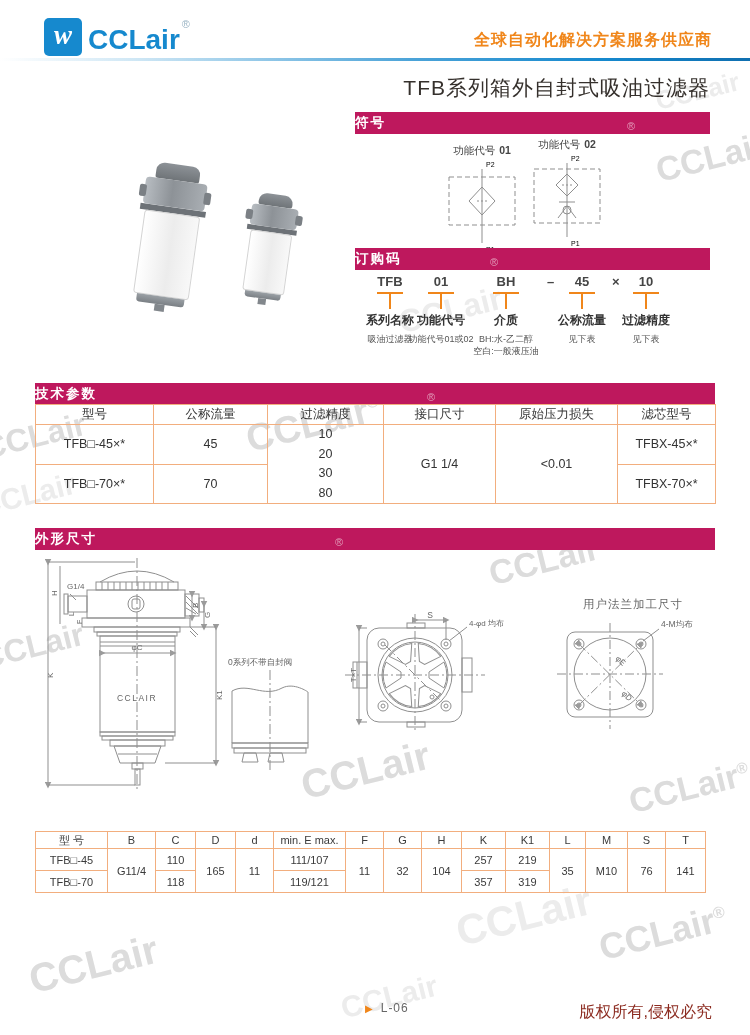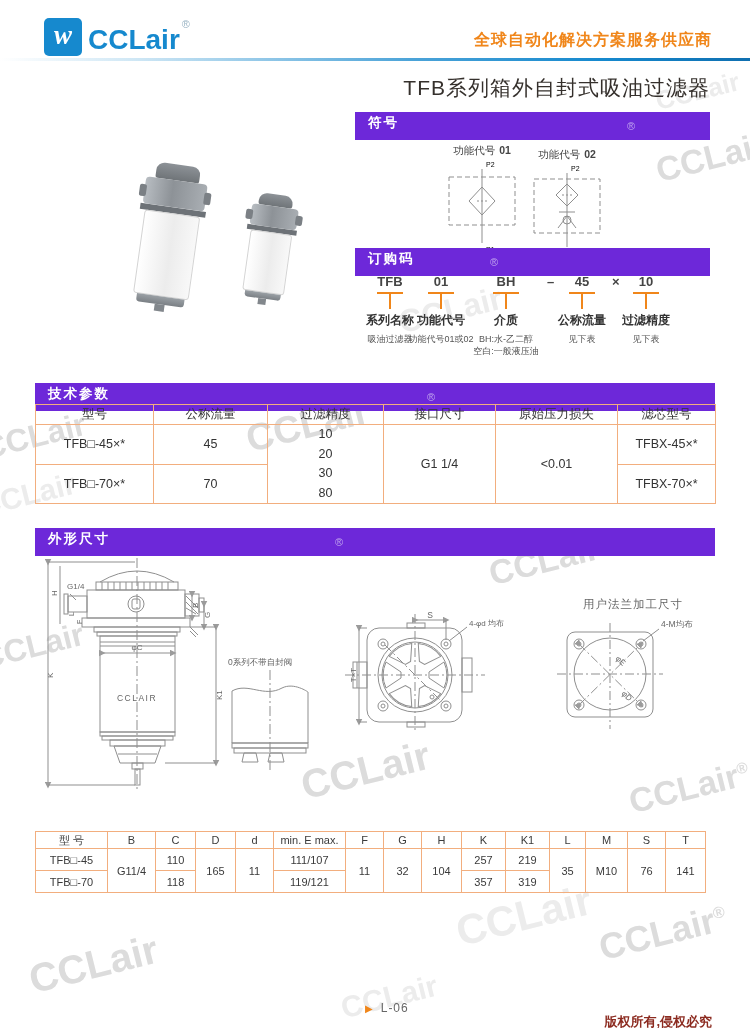--- a/index.html
+++ b/index.html
@@ -30,22 +30,22 @@
   .f-cap    { background:linear-gradient(to bottom,#8d9297,#6f7478); border-radius:8px 8px 2px 2px; }
   .f-head   { background:linear-gradient(to right,#b8bdc2,#8d9297 45%,#a9aeb3); border-radius:4px; position:relative; }
   .f-head::before { content:""; position:absolute; left:-5px; top:30%; width:7px; height:45%; background:#7b8085; border-radius:2px; }
   .f-head::after  { content:""; position:absolute; right:-5px; top:30%; width:7px; height:45%; background:#7b8085; border-radius:2px; }
   .f-collar { background:#6d7277; }
   .f-body   { background:linear-gradient(to right,#ffffff,#ececec 55%,#f8f8f8); border:1px solid #d4d4d4; border-radius:3px; }
   .f-foot   { background:linear-gradient(to bottom,#9aa0a5,#7b8085); border-radius:0 0 3px 3px; }
   .f-stem   { background:#82878c; }
 
   
-  .bar { position:absolute; z-index:1; height:28px; background:#6d28d9; color:#fff; font-size:13.5px; font-weight:700;
-         letter-spacing:2px; line-height:22px; padding-left:13px; }
+  .bar { position:absolute; z-index:1; height:22px; background:#be185d; color:#fff; font-size:13.5px; font-weight:700;
+         letter-spacing:2px; line-height:22px; }
   .bar-reg { position:absolute; top:3px; font-size:11px; font-weight:400; color:rgba(255,255,255,.55); letter-spacing:0; }
 
   
   .sym { position:absolute; z-index:1; width:124px; text-align:center; }
   .sym-label { font-size:10.5px; color:#444; height:14px; }
   .sym-label b { font-weight:700; margin-left:4px; }
   .dwg-stroke { stroke:#8f8f8f; fill:none; stroke-width:1; }
 
   
   .oc { position:absolute; z-index:1; }
@@ -71,21 +71,21 @@
   .dimt td { height:22px; }
 
   
   .dwg { position:absolute; z-index:1; }
   .dwg text { font-family:"Liberation Sans",sans-serif; fill:#666; }
 
   
   .footer { position:absolute; left:0; top:1001px; width:750px; height:20px; z-index:2; }
   .page-no { position:absolute; left:365px; top:0; font-size:12px; color:#666; letter-spacing:1px; }
   .page-no .tri { color:#F0861A; font-size:10px; margin-right:7px; }
-  .copyright { position:absolute; right:38px; top:12px; font-size:13px; font-weight:700; color:#8C2B20; }
+  .copyright { position:absolute; right:38px; top:1px; font-size:16px; font-weight:400; color:#8C2B20; }
 </style>
 </head>
 <body>
 
 <div id="page">
 
   <div class="wm" style="left:655px;top:138px;font-size:34px;"><span>CCLair</span></div>
   <div class="wm faint" style="left:655px;top:76px;font-size:26px;"><span>CCLair</span></div>
   <div class="wm faint" style="left:398px;top:292px;font-size:32px;"><span>CCLair</span></div>
   <div class="wm" style="left:245px;top:402px;font-size:38px;"><span>CCLair</span><span class="wm-reg">®</span></div>
@@ -141,21 +141,21 @@
     <svg width="110" height="96" viewBox="0 0 110 96">
       <text x="59" y="9" font-size="7">P2</text>
       <line x1="55" y1="11" x2="55" y2="85" class="dwg-stroke"></line>
       <rect x="22" y="19" width="66" height="48" class="dwg-stroke" stroke-dasharray="5 3"></rect>
       <polygon points="55,29 68,43 55,57 42,43" class="dwg-stroke"></polygon>
       <line x1="50" y1="43" x2="60" y2="43" class="dwg-stroke" stroke-dasharray="2 2"></line>
       <text x="59" y="94" font-size="7">P1</text>
     </svg>
   </div>
 
-  <div class="sym" style="left:505px;top:148px;">
+  <div class="sym" style="left:505px;top:138px;">
     <div class="sym-label"><span>功能代号</span><b>02</b></div>
     <svg width="110" height="96" viewBox="0 0 110 96">
       <text x="59" y="9" font-size="7">P2</text>
       <line x1="55" y1="11" x2="55" y2="85" class="dwg-stroke"></line>
       <rect x="22" y="17" width="66" height="54" class="dwg-stroke" stroke-dasharray="5 3"></rect>
       <polygon points="55,22 66,33 55,44 44,33" class="dwg-stroke"></polygon>
       <line x1="50" y1="33" x2="60" y2="33" class="dwg-stroke" stroke-dasharray="2 2"></line>
       <line x1="47" y1="50" x2="63" y2="50" class="dwg-stroke"></line>
       <circle cx="55" cy="58" r="4" class="dwg-stroke"></circle>
       <path d="M46 66 L55 54 M64 66 L55 54" class="dwg-stroke"></path>

